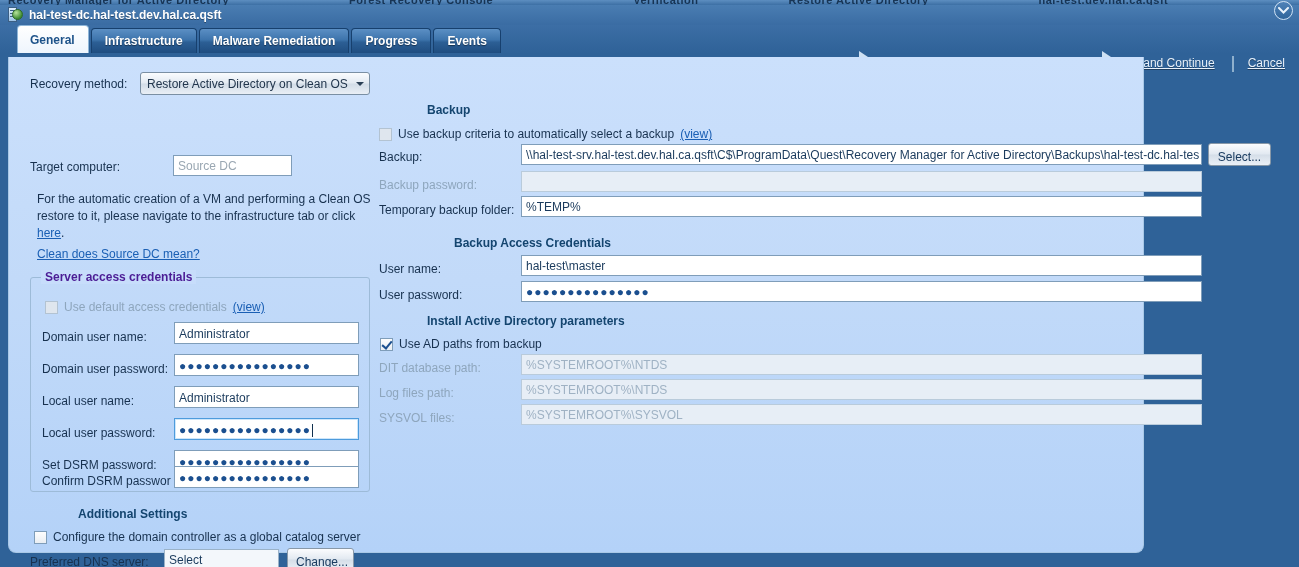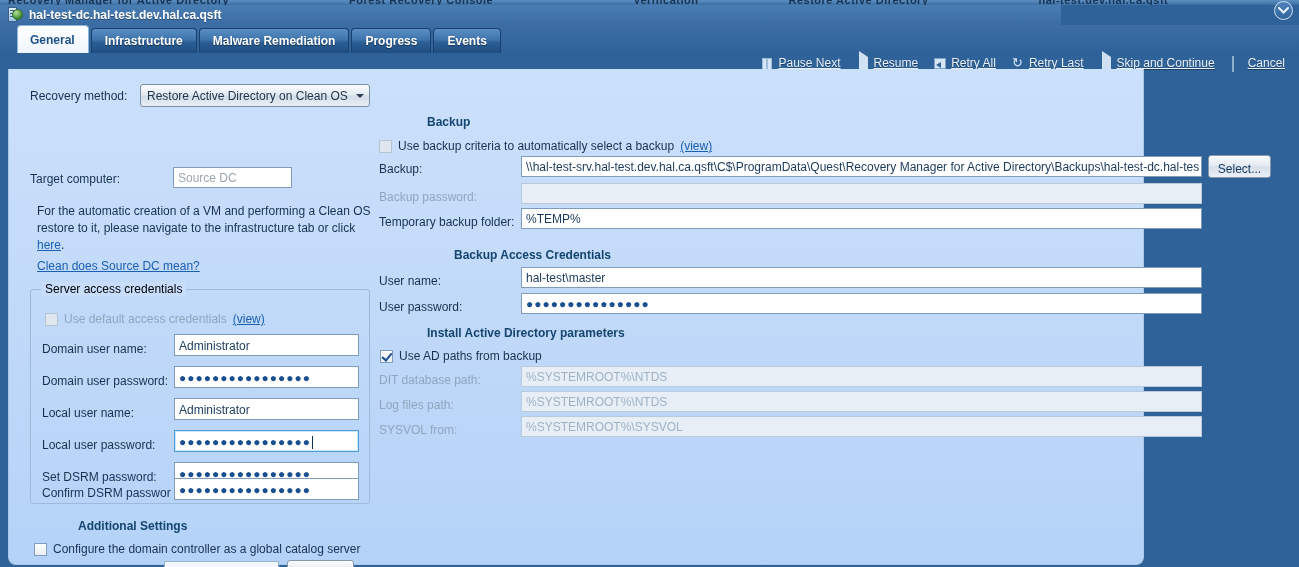--- a/index.html
+++ b/index.html
@@ -29,21 +29,21 @@
   }
   .sliver-txt span { display:inline-block; }
   .s1 { margin-left: 8px; }
   .s2 { margin-left: 120px; }
   .s3 { margin-left: 140px; }
   .s4 { margin-left: 90px; }
   .s5 { margin-left: 110px; }
 
   
   .titlebar {
-    position: absolute; left: 0; top: 5px; width: 1061px; height: 20px;
+    position: absolute; left: 0; top: 5px; width: 1299px; height: 20px;
     background: linear-gradient(#4a7db2, #3a6ca3);
     display: flex; align-items: center;
   }
   .tb-icon {
     width: 16px; height: 16px; margin-left: 7px; margin-right: 6px;
     position: relative; flex: none;
   }
   .tb-icon .doc {
     position:absolute; left:1px; top:0; width:9px; height:15px;
     background: linear-gradient(#dfefff,#9dc3e6);
@@ -143,21 +143,21 @@
     border-top:3px solid transparent;border-bottom:3px solid transparent;
   }
   .ic-retrylast { font-size: 13px; color:#d6e6f6; line-height:12px; }
   .ic-stop {
     width:10px;height:10px;background:#d6e6f6;border:1px solid #8fb0cd;
     margin-left:1px;
   }
 
   
   .panel {
-    position: absolute; left: 8px; top: 69px;
+    position: absolute; left: 8px; top: 57px;
     width: 1136px; height: 496px;
     background: linear-gradient(#cbe0fc 0%, #c2daf9 45%, #b4d2f8 100%);
     border: 1px solid #a9c8e6;
     border-top: none;
     border-radius: 0 0 8px 8px;
   }
 
   .label { color:#17314f; font-size:12px; }
   .label.dim { color:#8ea6bd; }
   .hdr { font-size:12px; font-weight:bold; color:#14456f;padding-left:48px; }
@@ -205,21 +205,21 @@
 
   .link { color:#1a5fb4; text-decoration:underline; cursor:pointer; }
 
   .groupbox {
     position:absolute;
     border:1px solid #9dbbd8; border-radius:3px;
   }
   .groupbox > .gb-title {
     position:absolute; top:-8px; left:10px;
     background: #c7ddfb; padding: 0 4px;
-    font-size:12px; color:#000000;
+    font-size:12px; color:#4c1d95;font-weight:bold;
   }
 
   .caret-text {
     display:inline-block; width:1px; height:13px; background:#12314f;
     vertical-align:middle; margin-left:1px;
   }
   .dots { letter-spacing:1px; font-size:12px; color:#1b4f8f; }
 </style>
 </head>
 <body>
@@ -370,16 +370,16 @@
     <span class="chk on"></span>
     <span class="label">Use AD paths from backup</span>
   </div>
 
   <div class="label dim" style="position:absolute;left:370px;top:304px;">DIT database path:</div>
   <div class="tbox disabled" style="position:absolute;left:512px;top:297px;width:681px;height:21px;line-height:19px;">%SYSTEMROOT%\NTDS</div>
 
   <div class="label dim" style="position:absolute;left:370px;top:329px;">Log files path:</div>
   <div class="tbox disabled" style="position:absolute;left:512px;top:322px;width:681px;height:21px;line-height:19px;">%SYSTEMROOT%\NTDS</div>
 
-  <div class="label dim" style="position:absolute;left:370px;top:354px;">SYSVOL from:</div>
+  <div class="label dim" style="position:absolute;left:370px;top:354px;">SYSVOL files:</div>
   <div class="tbox disabled" style="position:absolute;left:512px;top:347px;width:681px;height:21px;line-height:19px;">%SYSTEMROOT%\SYSVOL</div>
 
 </div>
 
 </body></html>

